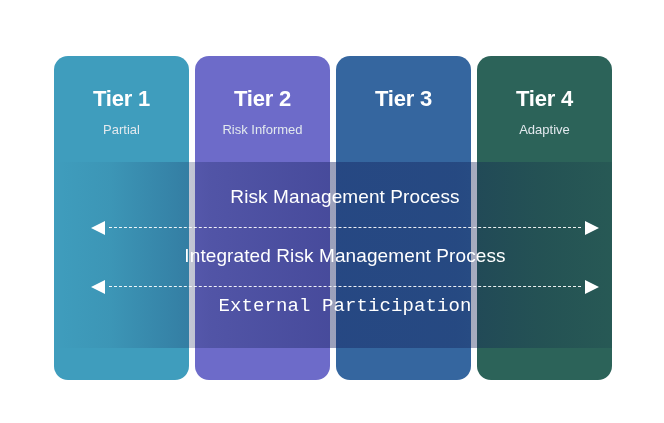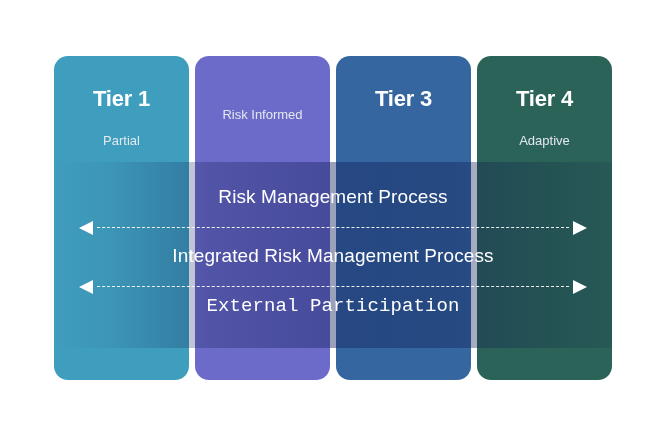--- a/index.html
+++ b/index.html
@@ -55,21 +55,21 @@
     font-weight: bold;
     letter-spacing: -0.2px;
     line-height: 26px;
     color: #ffffff;
   }
 
   .tier-subtitle {
     font-size: 13px;
     font-weight: normal;
     line-height: 18px;
-    margin-top: 20px;
+    margin-top: 9px;
     color: #e2e9ee;
   }
 
   
   .overlay-band {
     position: absolute;
     left: 54px;
     top: 162px;
     width: 558px;
     height: 186px;
@@ -87,20 +87,21 @@
   .overlay-content {
     position: absolute;
     left: 54px;
     top: 162px;
     width: 558px;
     height: 186px;
     display: flex;
     flex-direction: column;
     align-items: center;
     justify-content: flex-start;
+    padding-left: 12px;
   }
 
   .band-label {
     width: 100%;
     text-align: center;
     color: #ffffff;
     font-size: 19px;
     font-weight: normal;
     line-height: 24px;
     letter-spacing: 0.1px;
@@ -155,20 +156,21 @@
 
     <div class="tier-card" style="background:#3f9dbd;">
       <div class="tier-card-head">
         <div class="tier-title">Tier 1</div>
         <div class="tier-subtitle">Partial</div>
       </div>
     </div>
 
     <div class="tier-card" style="background:#6d6bc9;">
       <div class="tier-card-head">
+        <div class="tier-title">Tier 2</div>
         <div class="tier-subtitle">Risk Informed</div>
       </div>
     </div>
 
     <div class="tier-card" style="background:#35669f;">
       <div class="tier-card-head">
         <div class="tier-title">Tier 3</div>
       </div>
     </div>
 

